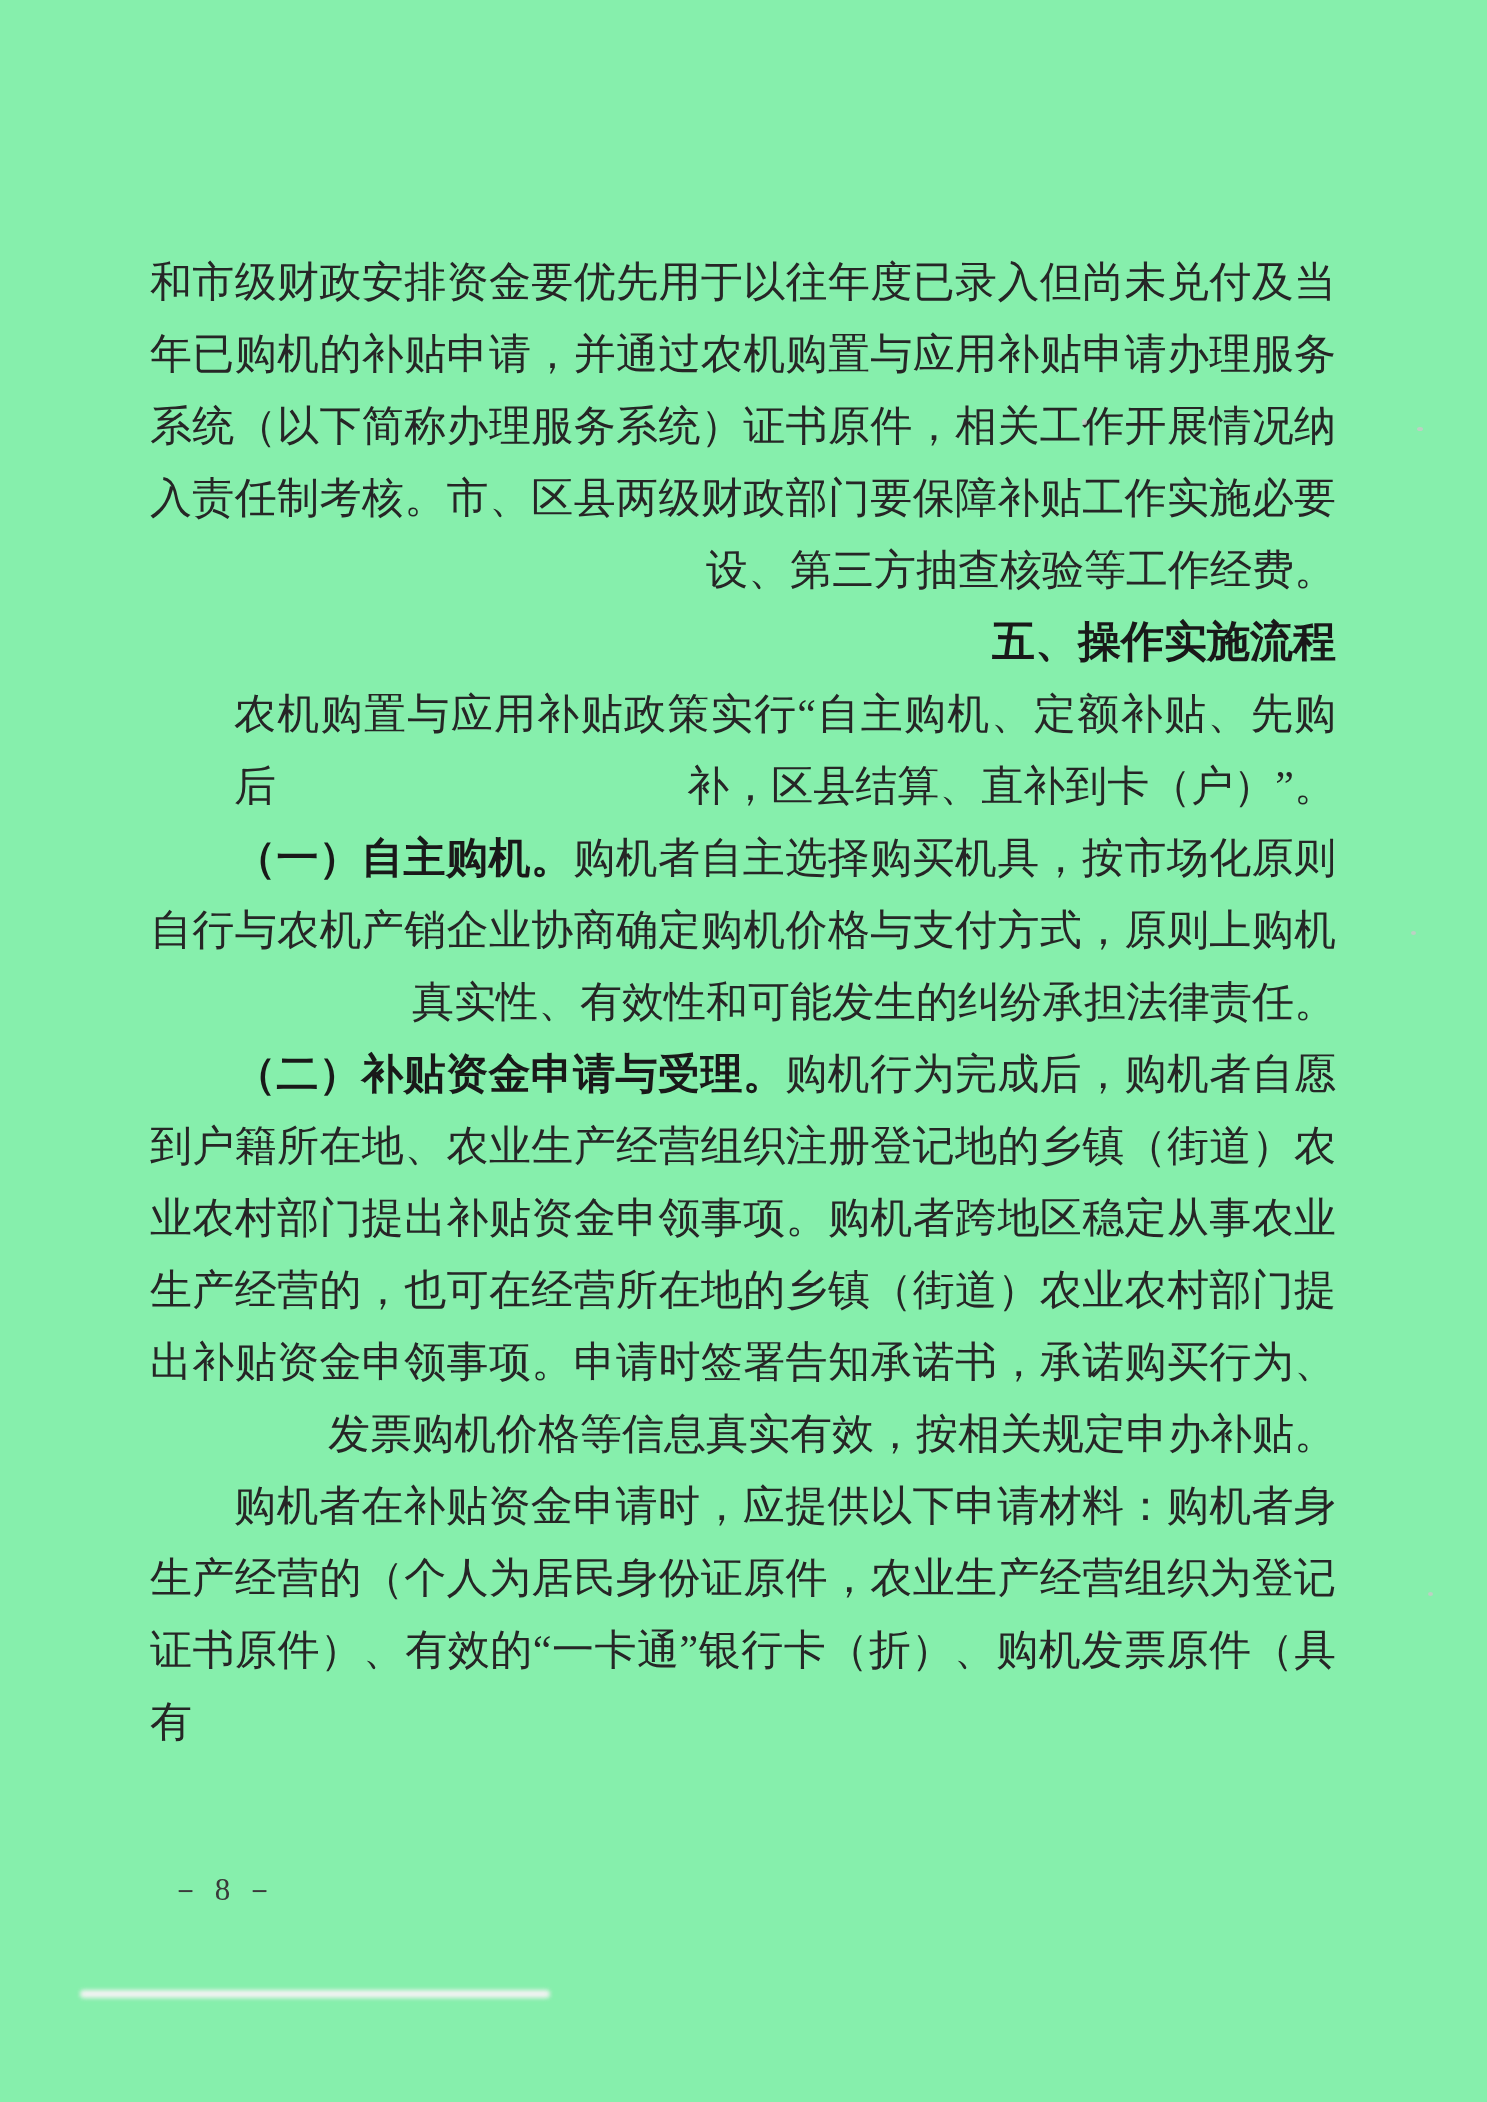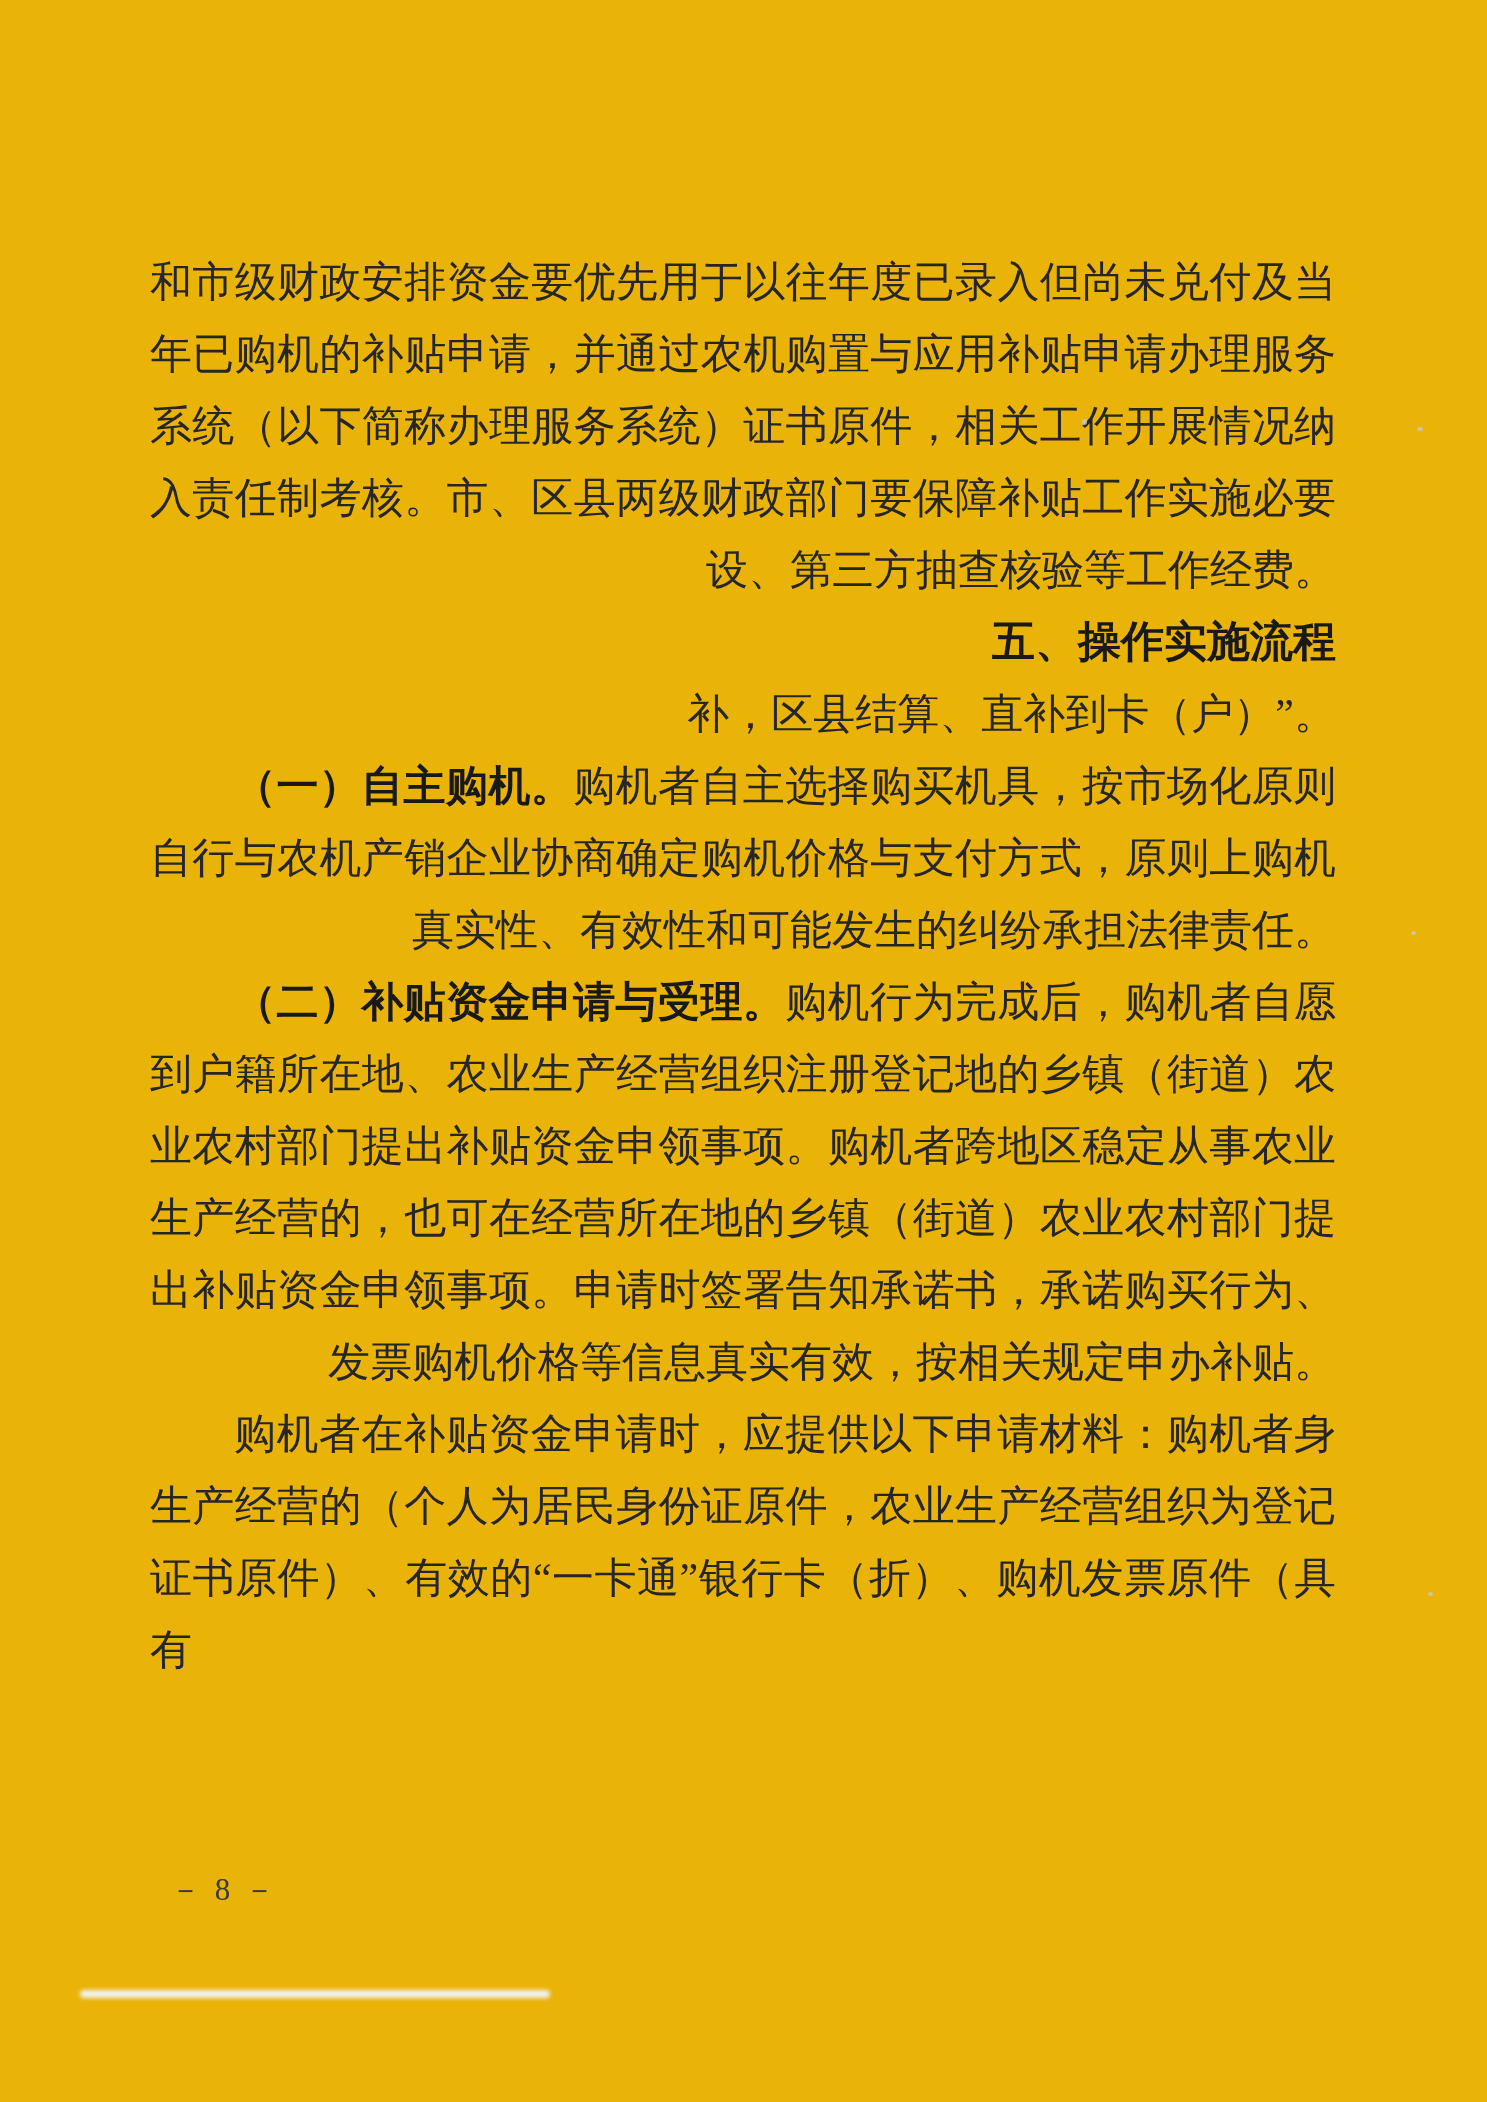--- a/index.html
+++ b/index.html
@@ -5,21 +5,21 @@
   html, body {
     margin: 0;
     padding: 0;
     background: #e8e8e8;
   }
   .page {
     position: relative;
     width: 1487px;
     height: 2102px;
     margin: 0 auto;
-    background: #eab308;
+    background: #86efac;
     overflow: hidden;
     font-family: "Liberation Serif", "DejaVu Serif", serif;
     color: #262626;
   }
   .doc-body {
     position: absolute;
     left: 150px;
     top: 246px;
     width: 1186px;
   }
@@ -74,20 +74,21 @@
 
 <div class="page">
 
   <div class="doc-body" id="doc-body">
       <div class="line justify"><span>和市级财政安排资金要优先用于以往年度已录入但尚未兑付及当</span></div>
       <div class="line justify"><span>年已购机的补贴申请，并通过农机购置与应用补贴申请办理服务</span></div>
       <div class="line justify"><span>系统（以下简称办理服务系统）证书原件，相关工作开展情况纳</span></div>
       <div class="line justify"><span>入责任制考核。市、区县两级财政部门要保障补贴工作实施必要</span></div>
       <div class="line"><span>设、第三方抽查核验等工作经费。</span></div>
       <div class="line heading" style="padding-left: 84px;"><span class="bold">五、操作实施流程</span></div>
+      <div class="line justify" style="padding-left: 84px;"><span>农机购置与应用补贴政策实行“自主购机、定额补贴、先购后</span></div>
       <div class="line"><span>补，区县结算、直补到卡（户）”。</span></div>
       <div class="line justify" style="padding-left: 84px;"><span class="bold">（一）自主购机。</span><span>购机者自主选择购买机具，按市场化原则</span></div>
       <div class="line justify"><span>自行与农机产销企业协商确定购机价格与支付方式，原则上购机</span></div>
       <div class="line"><span>真实性、有效性和可能发生的纠纷承担法律责任。</span></div>
       <div class="line justify" style="padding-left: 84px; font-family: Liberation Serif, serif;"><span class="bold">（二）补贴资金申请与受理。</span><span>购机行为完成后，购机者自愿</span></div>
       <div class="line justify"><span>到户籍所在地、农业生产经营组织注册登记地的乡镇（街道）农</span></div>
       <div class="line justify"><span>业农村部门提出补贴资金申领事项。购机者跨地区稳定从事农业</span></div>
       <div class="line justify"><span>生产经营的，也可在经营所在地的乡镇（街道）农业农村部门提</span></div>
       <div class="line justify"><span>出补贴资金申领事项。申请时签署告知承诺书，承诺购买行为、</span></div>
       <div class="line"><span>发票购机价格等信息真实有效，按相关规定申办补贴。</span></div>

